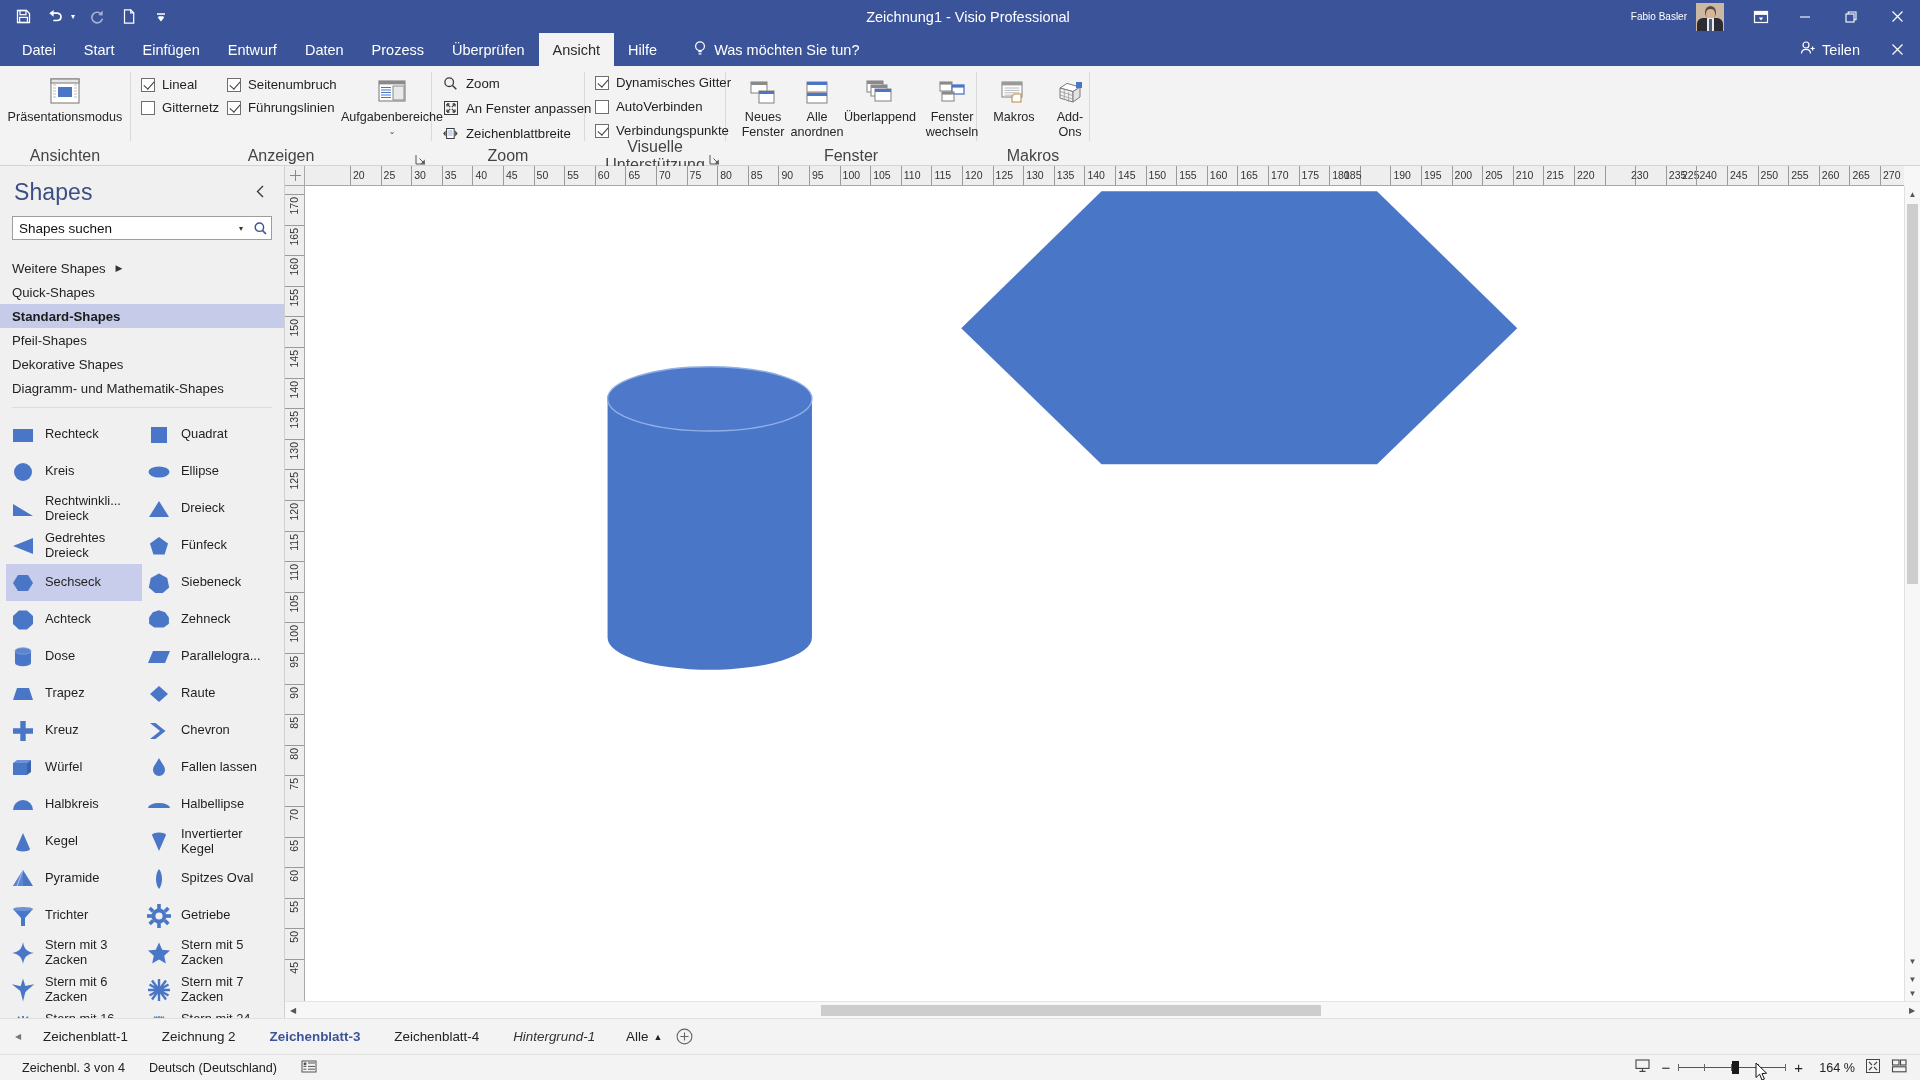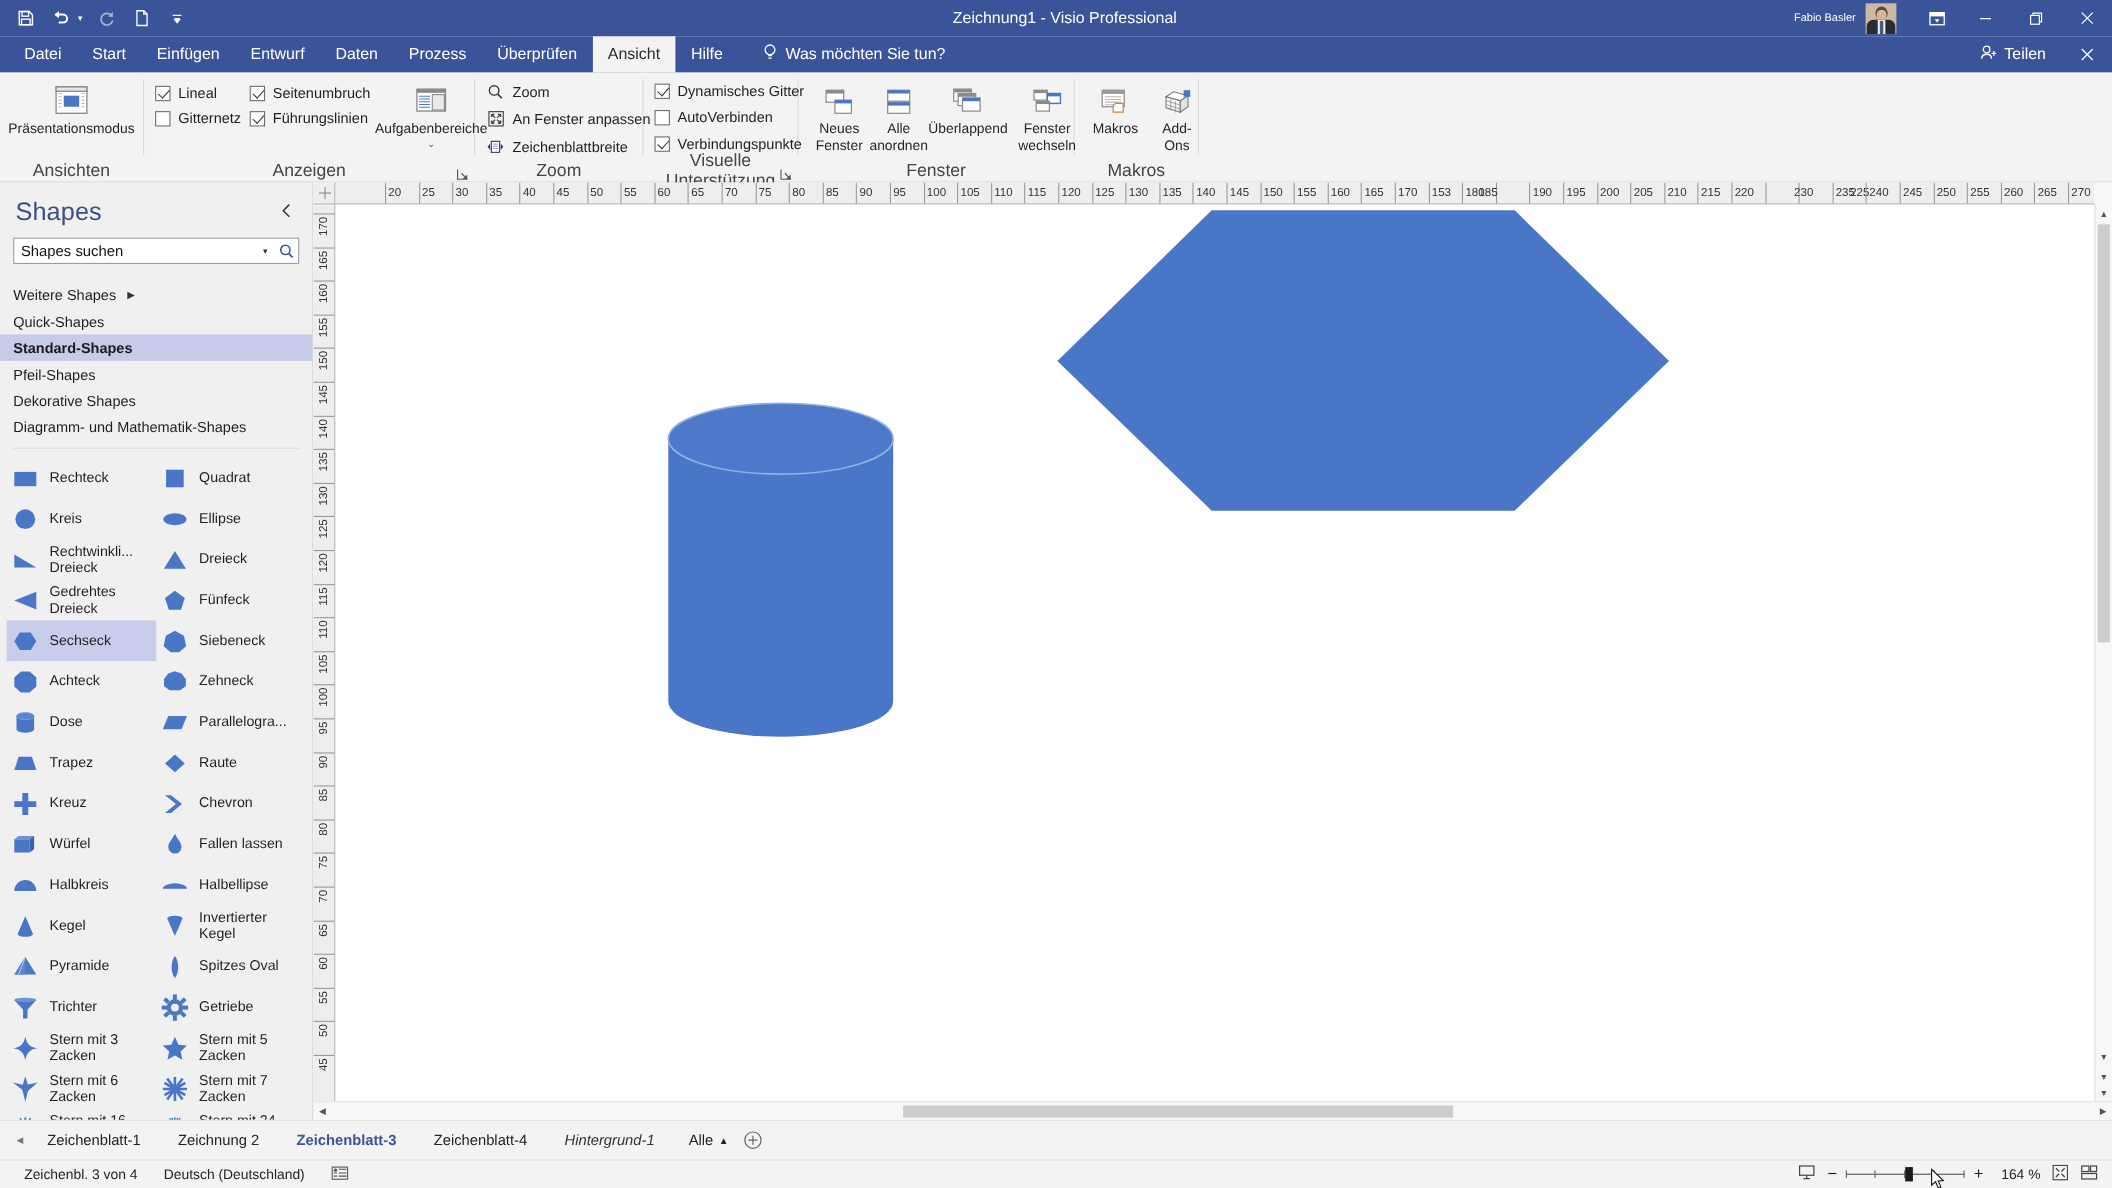--- a/index.html
+++ b/index.html
@@ -964,21 +964,21 @@
             <div class="tlab" style="left: 843.6px;">150</div>
             <div class="tick" style="left: 871.2px;"></div>
             <div class="tlab" style="left: 874.2px;">155</div>
             <div class="tick" style="left: 901.8px;"></div>
             <div class="tlab" style="left: 904.8px;">160</div>
             <div class="tick" style="left: 932.4px;"></div>
             <div class="tlab" style="left: 935.4px;">165</div>
             <div class="tick" style="left: 963px;"></div>
             <div class="tlab" style="left: 966px;">170</div>
             <div class="tick" style="left: 993.6px;"></div>
-            <div class="tlab" style="left: 996.6px;">153</div>
+            <div class="tlab" style="left: 996.6px;">175</div>
             <div class="tick" style="left: 1024.2px;"></div>
             <div class="tlab" style="left: 1027.2px;">180</div>
             <div class="tick" style="left: 1054.8px;"></div>
             <div class="tlab" style="left: 1039px;">185</div>
             <div class="tick" style="left: 1085.4px;"></div>
             <div class="tlab" style="left: 1088.4px;">190</div>
             <div class="tick" style="left: 1116px;"></div>
             <div class="tlab" style="left: 1119px;">195</div>
             <div class="tick" style="left: 1146.6px;"></div>
             <div class="tlab" style="left: 1149.6px;">200</div>

